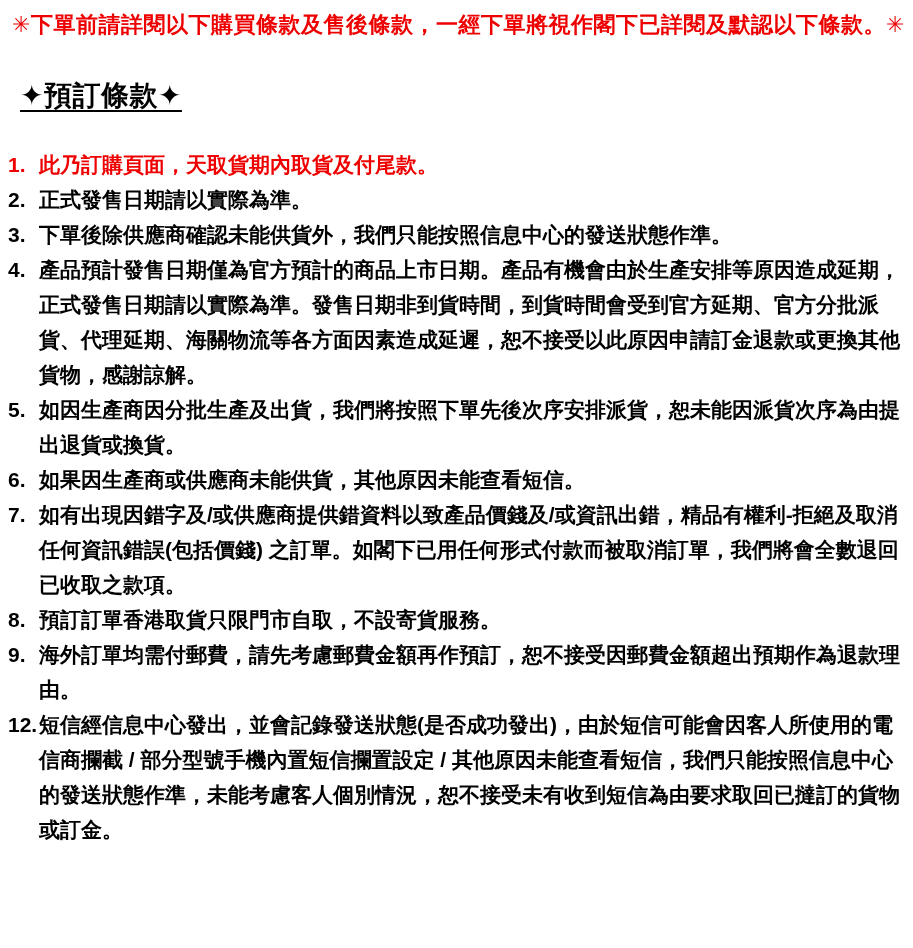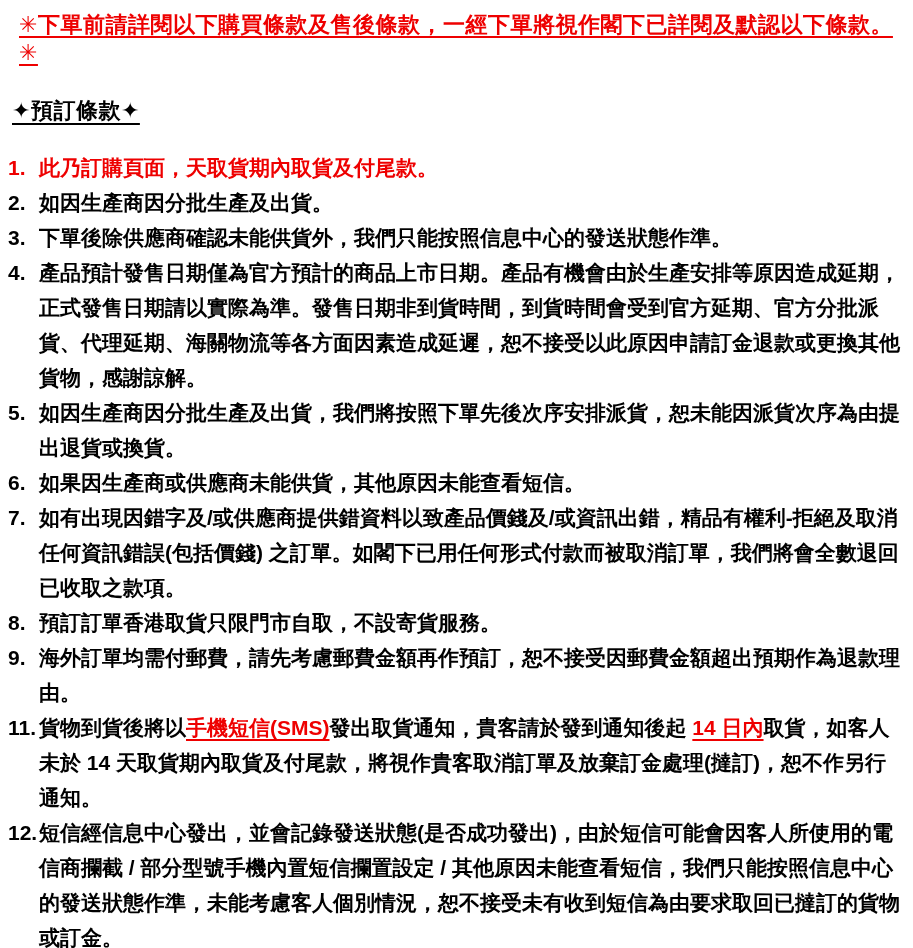--- a/index.html
+++ b/index.html
@@ -14,30 +14,29 @@
   }
   .page {
     padding: 11px 8px 12px 8px;
     box-sizing: border-box;
   }
   .notice {
     color: var(--red, #ee0000);
     font-size: 22px;
     line-height: 1.25;
     letter-spacing: 0.5px;
-    text-decoration: underline;
     text-underline-offset: 4px;
     text-decoration-thickness: 2px;
-    margin: 0 0 26px 11px;
+    margin: 0 0 26px 4px;
   }
   .title-row { margin: 0 0 20px 0; }
   .section-title {
     display: inline-block;
-    font-size: 22px;
-    margin: 4px;
+    font-size: 28px;
+    margin: 12px;
     letter-spacing: 0.5px;
     text-decoration: underline;
     text-underline-offset: 5px;
     text-decoration-thickness: 2px;
   }
   .terms {
     list-style: none;
     margin: 0;
     padding: 0;
     font-size: 21px;
@@ -70,21 +69,21 @@
     <h1 class="section-title">✦預訂條款✦</h1>
   </div>
 
   <ol class="terms" id="terms-list">
       <li class="term red">
         <span class="term-num">1.</span>
         <span class="term-body"><span>此乃訂購頁面，天取貨期內取貨及付尾款。</span></span>
       </li>
       <li class="term">
         <span class="term-num">2.</span>
-        <span class="term-body"><span>如因生產商因分批生產及出貨。</span></span>
+        <span class="term-body"><span>正式發售日期請以實際為準。</span></span>
       </li>
       <li class="term">
         <span class="term-num">3.</span>
         <span class="term-body"><span>下單後除供應商確認未能供貨外，我們只能按照信息中心的發送狀態作準。</span></span>
       </li>
       <li class="term">
         <span class="term-num">4.</span>
         <span class="term-body"><span>產品預計發售日期僅為官方預計的商品上市日期。產品有機會由於生產安排等原因造成延期，正式發售日期請以實際為準。發售日期非到貨時間，到貨時間會受到官方延期、官方分批派貨、代理延期、海關物流等各方面因素造成延遲，恕不接受以此原因申請訂金退款或更換其他貨物，感謝諒解。</span></span>
       </li>
       <li class="term">
@@ -101,21 +100,17 @@
       </li>
       <li class="term">
         <span class="term-num">8.</span>
         <span class="term-body"><span>預訂訂單香港取貨只限門市自取，不設寄貨服務。</span></span>
       </li>
       <li class="term">
         <span class="term-num">9.</span>
         <span class="term-body"><span>海外訂單均需付郵費，請先考慮郵費金額再作預訂，恕不接受因郵費金額超出預期作為退款理由。</span></span>
       </li>
       <li class="term">
-        <span class="term-num">11.</span>
-        <span class="term-body"><span>貨物到貨後將以</span><span class="seg-red">手機短信(SMS)</span><span>發出取貨通知，貴客請於發到通知後起 </span><span class="seg-red">14 日內</span><span>取貨，如客人未於 14 天取貨期內取貨及付尾款，將視作貴客取消訂單及放棄訂金處理(撻訂)，恕不作另行通知。</span></span>
-      </li>
-      <li class="term">
         <span class="term-num">12.</span>
         <span class="term-body"><span>短信經信息中心發出，並會記錄發送狀態(是否成功發出)，由於短信可能會因客人所使用的電信商攔截 / 部分型號手機內置短信攔置設定 / 其他原因未能查看短信，我們只能按照信息中心的發送狀態作準，未能考慮客人個別情況，恕不接受未有收到短信為由要求取回已撻訂的貨物或訂金。</span></span>
       </li>
     </ol>
 </div>
 
 </body></html>

